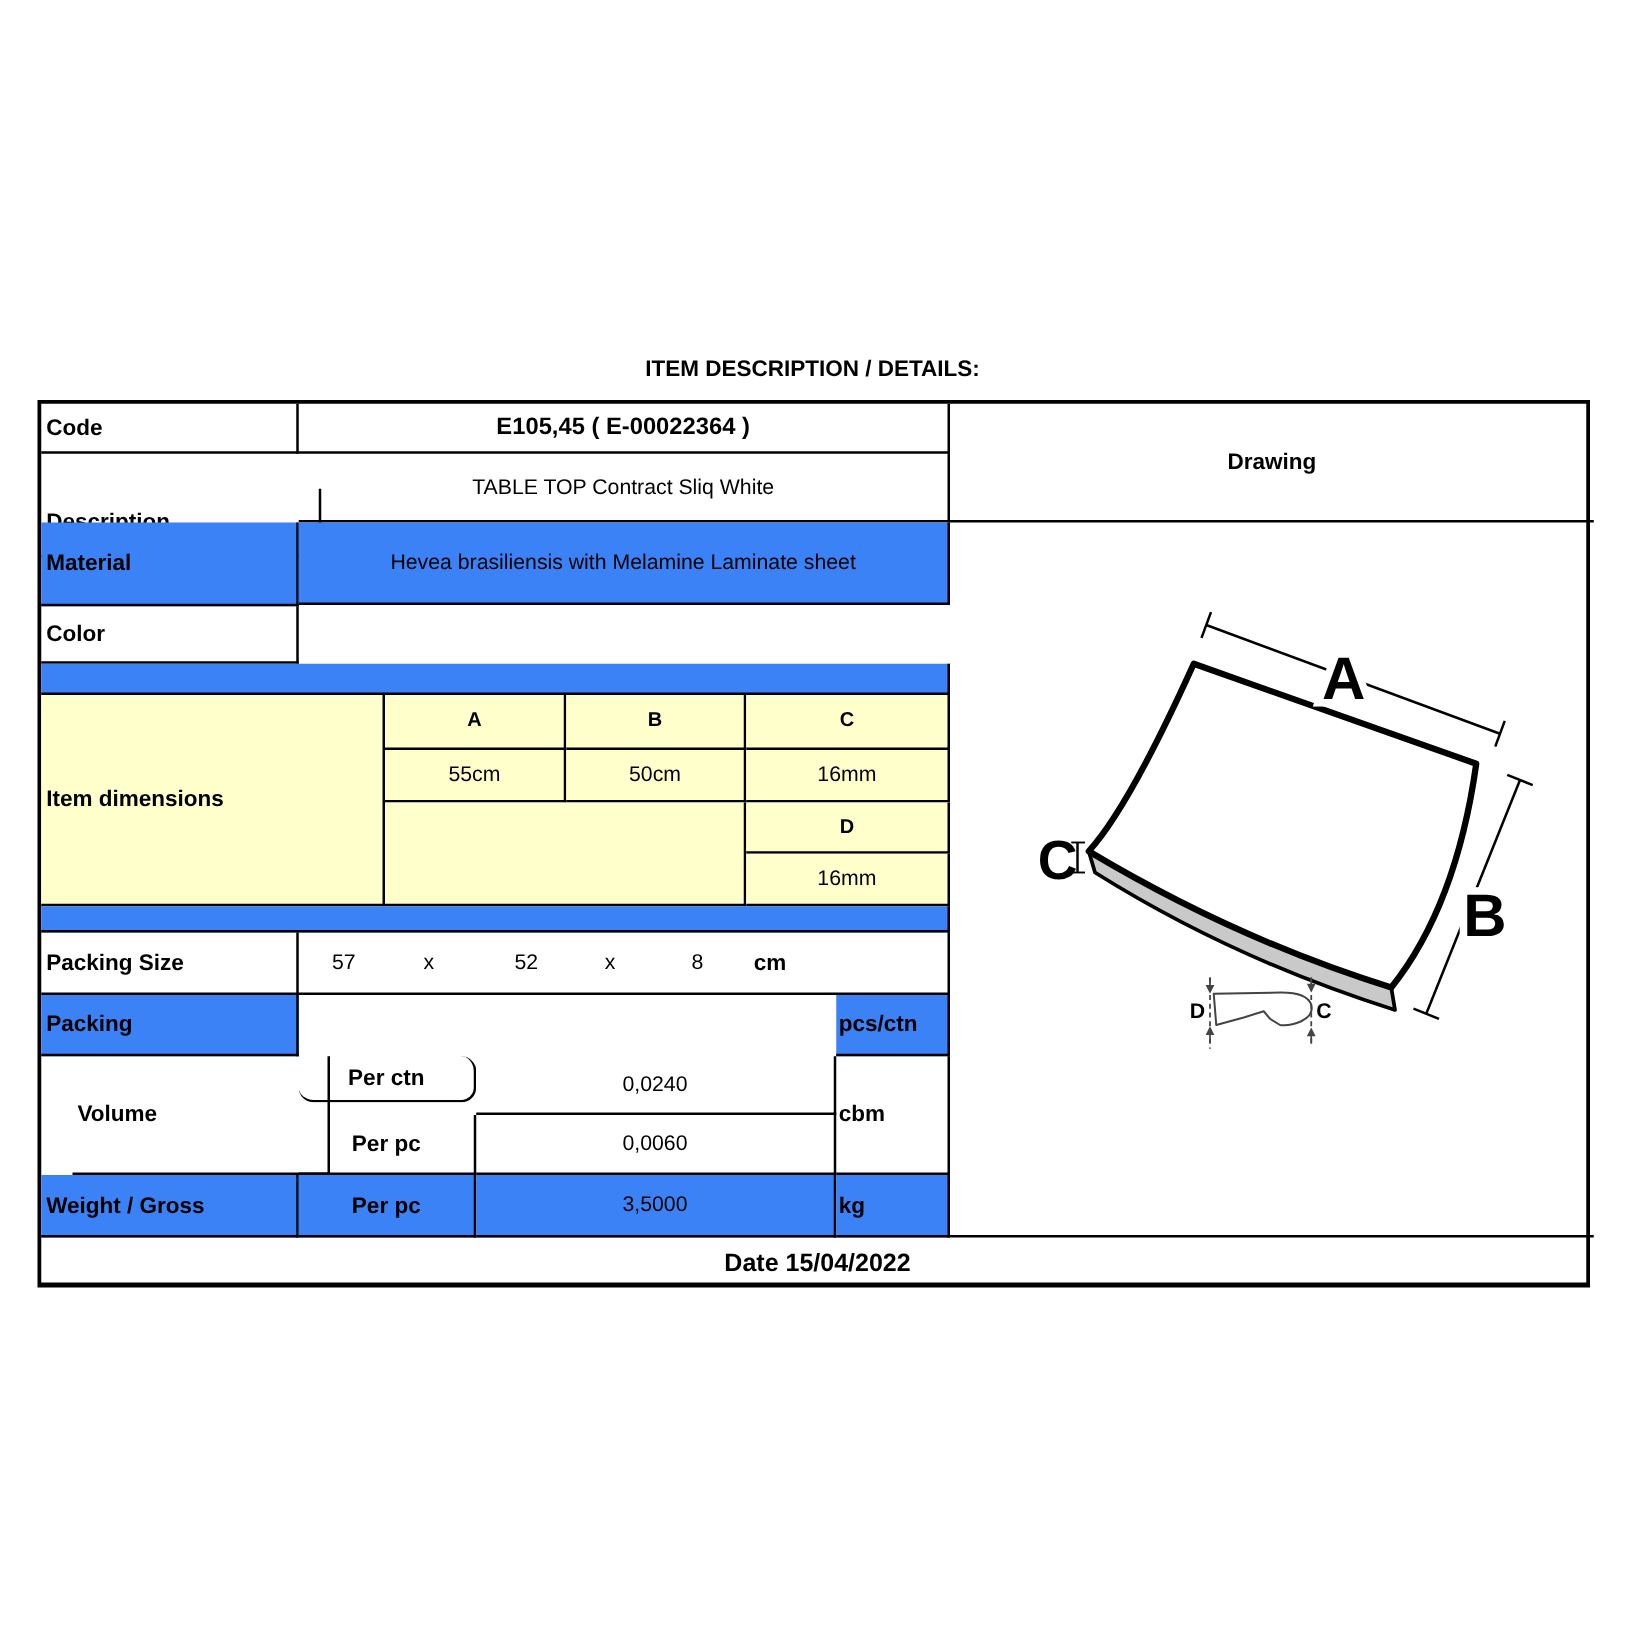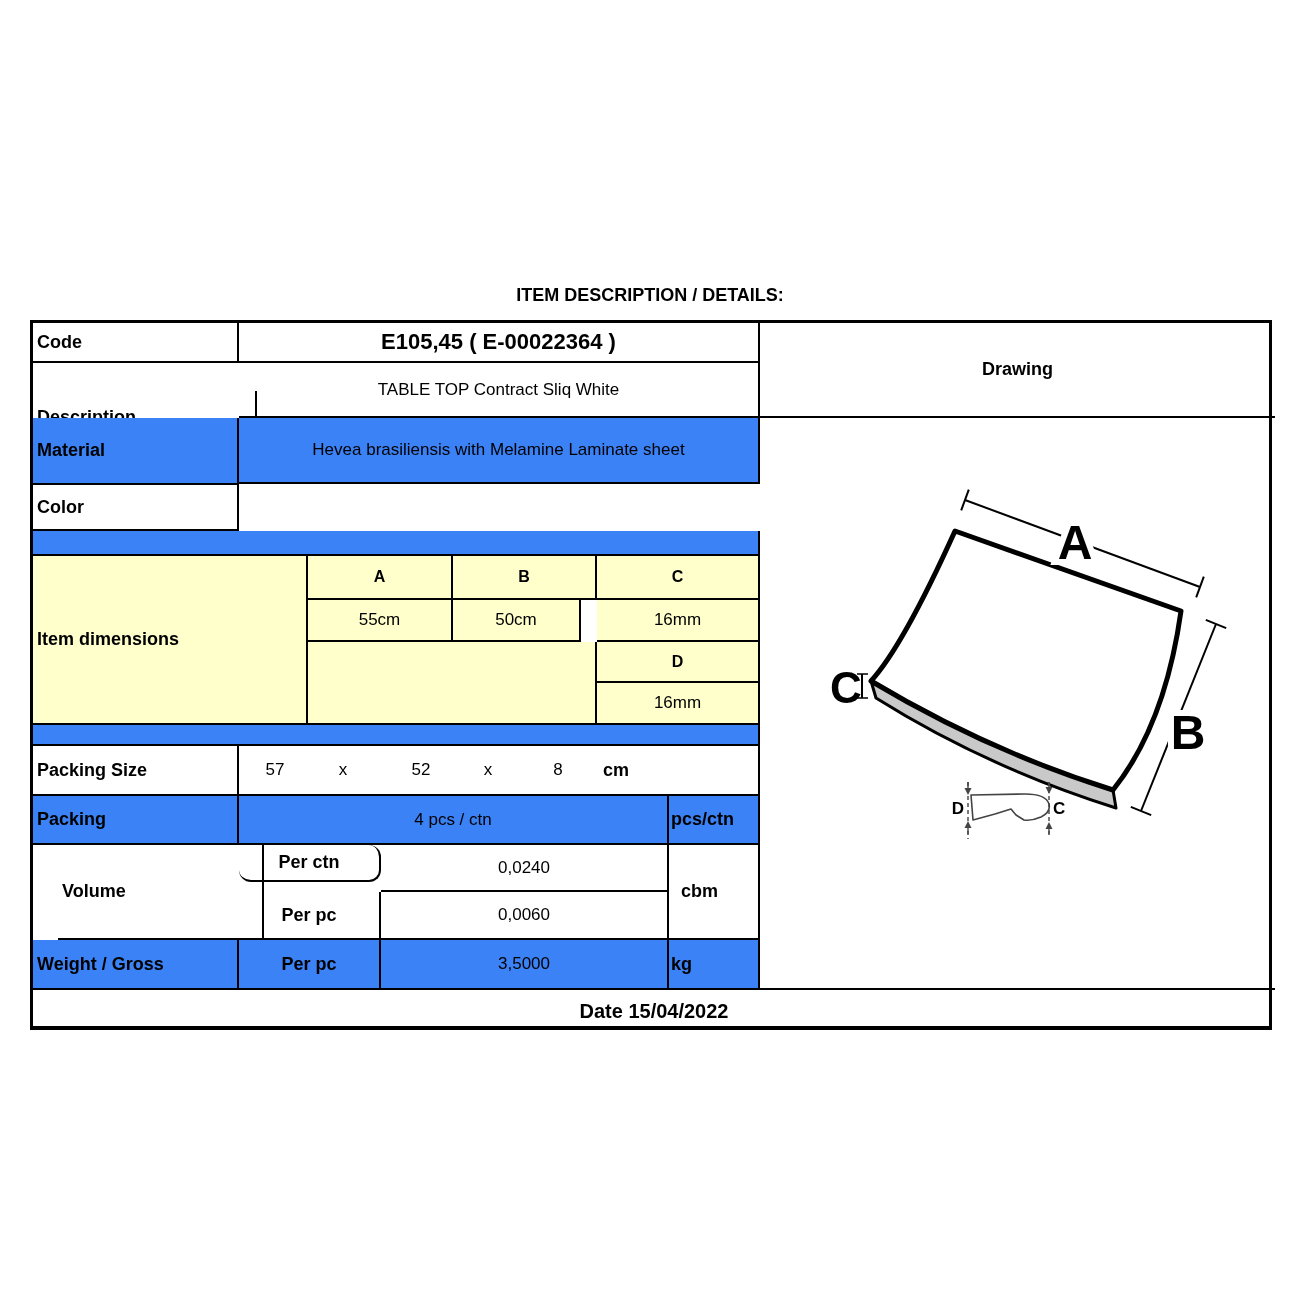--- a/index.html
+++ b/index.html
@@ -32,67 +32,66 @@
   svg text{font-family:"Liberation Sans", sans-serif;}
 </style>
 </head>
 <body>
 
 <div class="page-title">ITEM DESCRIPTION / DETAILS:</div>
 
 <div id="spec-table">
 
   <div class="cell lbl" style="left:0;top:0;width:206px;height:40px;">Code</div>
-  <div class="cell ctr bold" style="left:206px;top:0;width:521px;height:40px;font-size:22px;">E105,45  ( E-00022364 )</div>
+  <div class="cell ctr bold" style="left:206px;top:0;width:521px;height:40px;font-size:19px;">E105,45  ( E-00022364 )</div>
 
   <div class="cell ctr noright" style="left:727px;top:0;width:515px;height:95px;font-weight:bold;font-size:18px;">Drawing</div>
 
   <div class="cell lbl" style="left:0;top:40px;width:224px;height:55px;margin-top:28px;">Description</div>
   <div class="cell ctr" style="left:206px;top:40px;width:521px;height:55px;">TABLE TOP Contract Sliq White</div>
 
   <div class="cell lbl gray" style="left:0;top:95px;width:206px;height:67px;">Material</div>
   <div class="cell ctr gray" style="left:206px;top:95px;width:521px;height:66px;">Hevea brasiliensis with Melamine Laminate sheet</div>
 
   <div class="cell lbl" style="left:0;top:162px;width:206px;height:46px;">Color</div>
 
   <div class="cell gray" style="left:0;top:208px;width:727px;height:25px;"></div>
 
   <div class="cell lbl yellow" style="left:0;top:233px;width:275px;height:169px;">Item dimensions</div>
   <div class="cell ctr bold yellow" style="left:275px;top:233px;width:145px;height:44px;font-size:16px;">A</div>
   <div class="cell ctr bold yellow" style="left:420px;top:233px;width:144px;height:44px;font-size:16px;">B</div>
   <div class="cell ctr bold yellow" style="left:564px;top:233px;width:163px;height:44px;font-size:16px;">C</div>
   <div class="cell ctr yellow" style="left:275px;top:277px;width:145px;height:42px;">55cm</div>
-  <div class="cell ctr yellow" style="left:420px;top:277px;width:128px;height:42px;">50cm</div>
+  <div class="cell ctr yellow" style="left:420px;top:277px;width:144px;height:42px;">50cm</div>
   <div class="cell ctr yellow" style="left:564px;top:277px;width:163px;height:42px;">16mm</div>
   <div class="cell yellow" style="left:275px;top:319px;width:289px;height:83px;"></div>
   <div class="cell ctr bold yellow" style="left:564px;top:319px;width:163px;height:41px;font-size:16px;">D</div>
   <div class="cell ctr yellow" style="left:564px;top:360px;width:163px;height:42px;">16mm</div>
 
   <div class="cell gray" style="left:0;top:402px;width:727px;height:21px;"></div>
 
   <div class="cell lbl" style="left:0;top:423px;width:206px;height:50px;">Packing Size</div>
   <div class="cell" style="left:206px;top:423px;width:521px;height:50px;">
     <span class="ps-part" style="left:1px;">57</span>
     <span class="ps-part" style="left:69px;">x</span>
     <span class="ps-part" style="left:147px;">52</span>
     <span class="ps-part" style="left:214px;">x</span>
     <span class="ps-part" style="left:284px;">8</span>
     <span class="ps-part bold" style="left:342px;font-size:18px;">cm</span>
   </div>
 
   <div class="cell lbl gray" style="left:0;top:473px;width:206px;height:49px;">Packing</div>
-  <div class="cell ctr gray" style="left:206px;top:473px;width:430px;height:49px;">4 pcs / ctn</div>
   <div class="cell gray bold" style="left:636px;top:473px;width:91px;height:49px;font-size:18px;padding-left:2px;">pcs/ctn</div>
 
   <div class="cell lbl" style="left:0;top:522px;width:206px;height:95px;margin-left:25px;">Volume</div>
   <div class="cell ctr bold" style="left:206px;top:522px;width:142px;height:37px;font-size:18px;border-radius:12px;">Per ctn</div>
   <div class="cell ctr" style="left:348px;top:522px;width:288px;height:47px;">0,0240</div>
   <div class="cell ctr bold" style="left:206px;top:569px;width:142px;height:48px;font-size:18px;">Per pc</div>
   <div class="cell ctr" style="left:348px;top:569px;width:288px;height:48px;">0,0060</div>
-  <div class="cell bold" style="left:636px;top:522px;width:91px;height:95px;font-size:18px;padding-left:12px;">cbm</div>
+  <div class="cell bold" style="left:636px;top:522px;width:91px;height:95px;font-size:18px;padding-left:2px;">cbm</div>
 
   <div class="cell lbl gray" style="left:0;top:617px;width:206px;height:50px;">Weight / Gross</div>
   <div class="cell ctr bold gray" style="left:206px;top:617px;width:142px;height:50px;font-size:18px;">Per pc</div>
   <div class="cell ctr gray" style="left:348px;top:617px;width:288px;height:50px;">3,5000</div>
   <div class="cell gray bold" style="left:636px;top:617px;width:91px;height:50px;font-size:18px;padding-left:2px;">kg</div>
 
   <div class="cell noright" style="left:727px;top:95px;width:515px;height:572px;padding:0;">
     <svg width="513" height="570" viewBox="727 415 513 570">
 
       <path d="M838,678 Q955,748 1080,787 L1083,805 Q953,764 843,695 Z" fill="#c9c9c9" stroke="#000" stroke-width="3" stroke-linejoin="round"></path>

